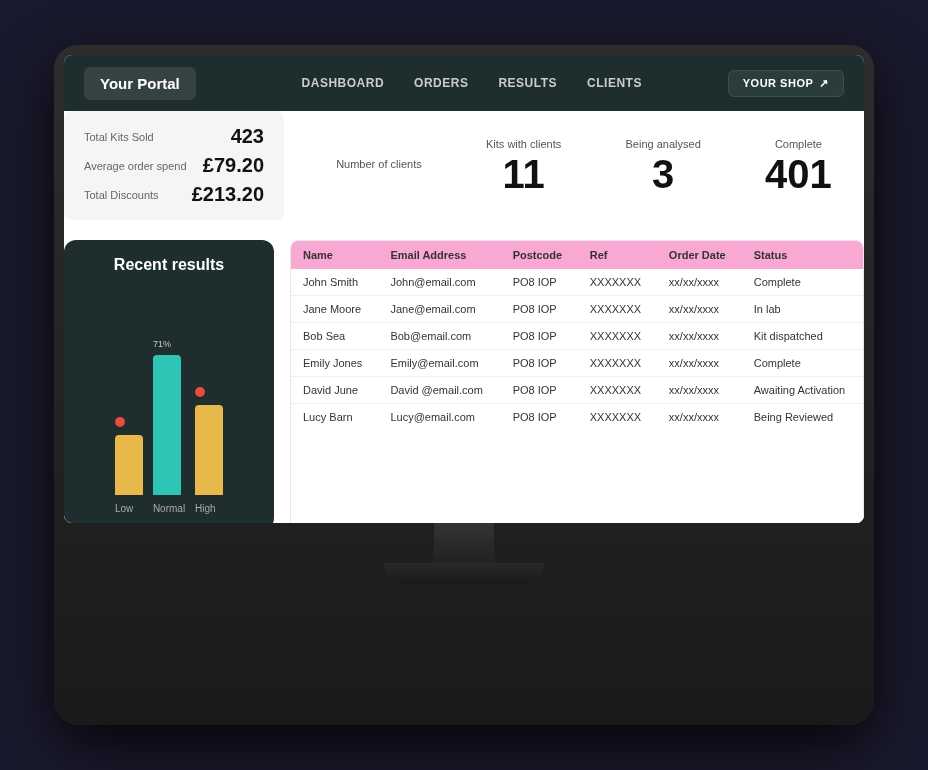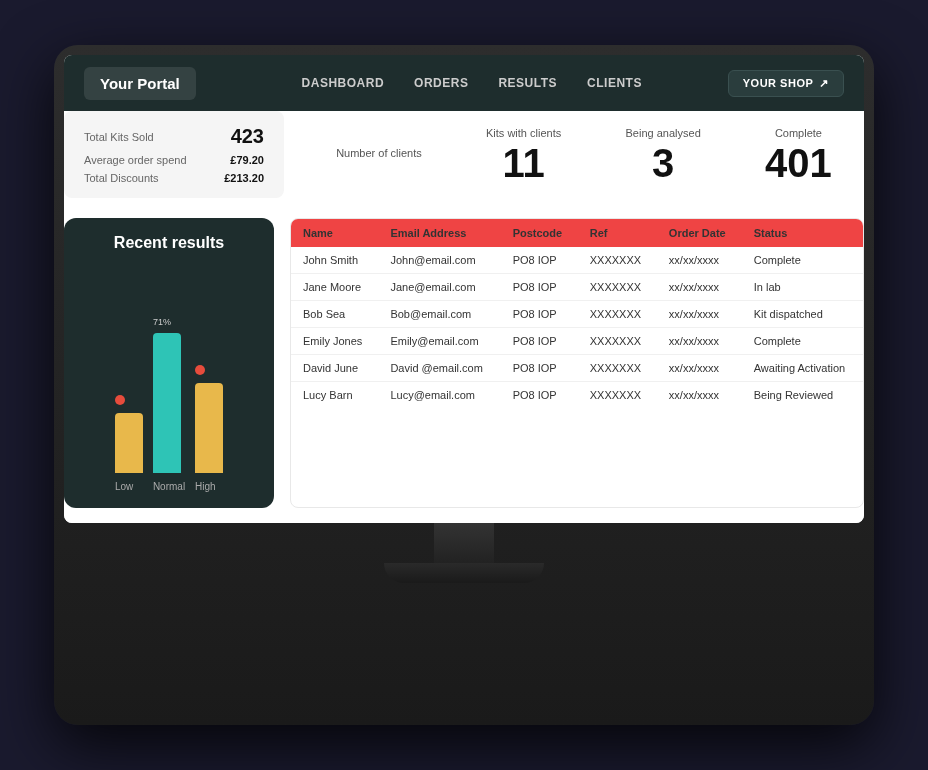--- a/index.html
+++ b/index.html
@@ -140,21 +140,21 @@
       color: #666;
     }
 
     .stat-value {
       font-size: 20px;
       font-weight: 700;
       color: #111;
     }
 
     .stat-value-lg {
-      font-size: 11px;
+      font-size: 20px;
       font-weight: 700;
       color: #111;
     }
 
     .stats-right {
       display: flex;
       flex: 1;
       gap: 0;
       justify-content: space-around;
       align-items: center;
@@ -258,21 +258,21 @@
       border: 1px solid #e8e8e8;
       overflow: hidden;
     }
 
     table {
       width: 100%;
       border-collapse: collapse;
     }
 
     thead tr {
-      background: #ef4444;
+      background: #f9a8d4;
       margin-top: 22px;
     }
 
     th {
       font-size: 11px;
       font-weight: 600;
       color: #333;
       padding: 8px 12px;
       text-align: left;
     }

